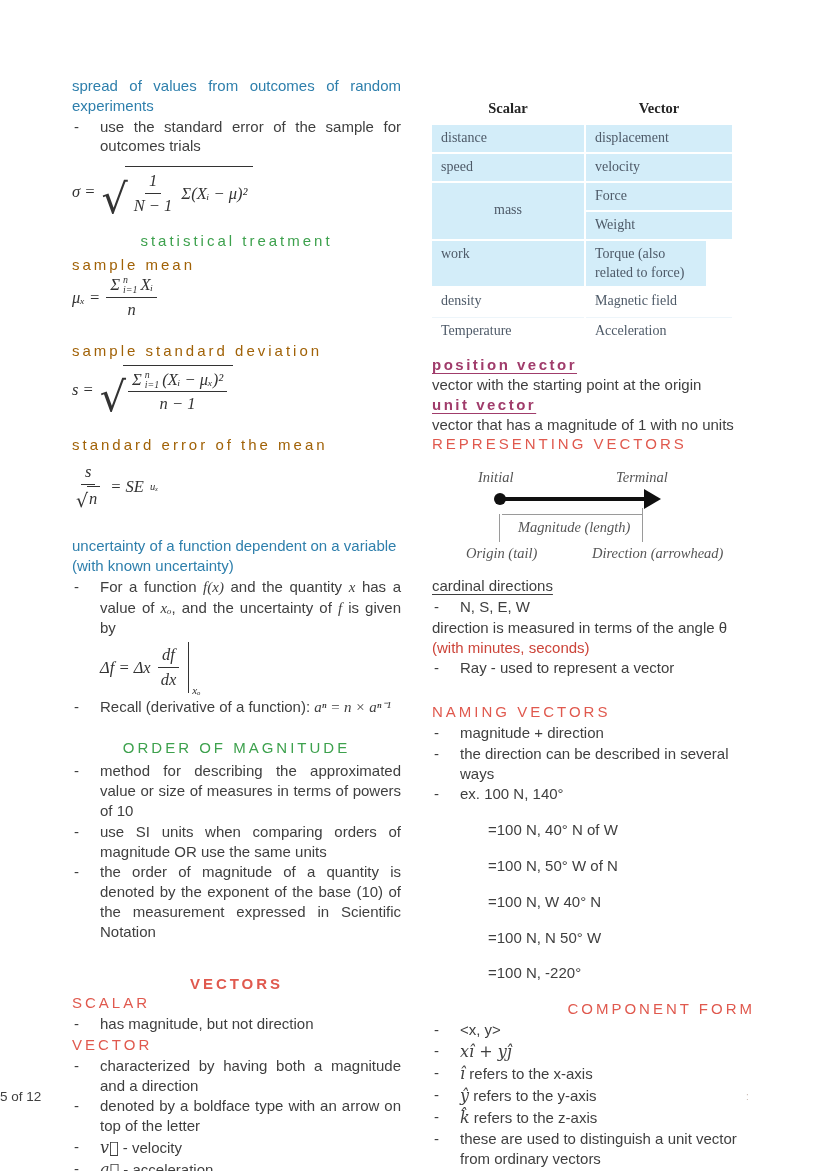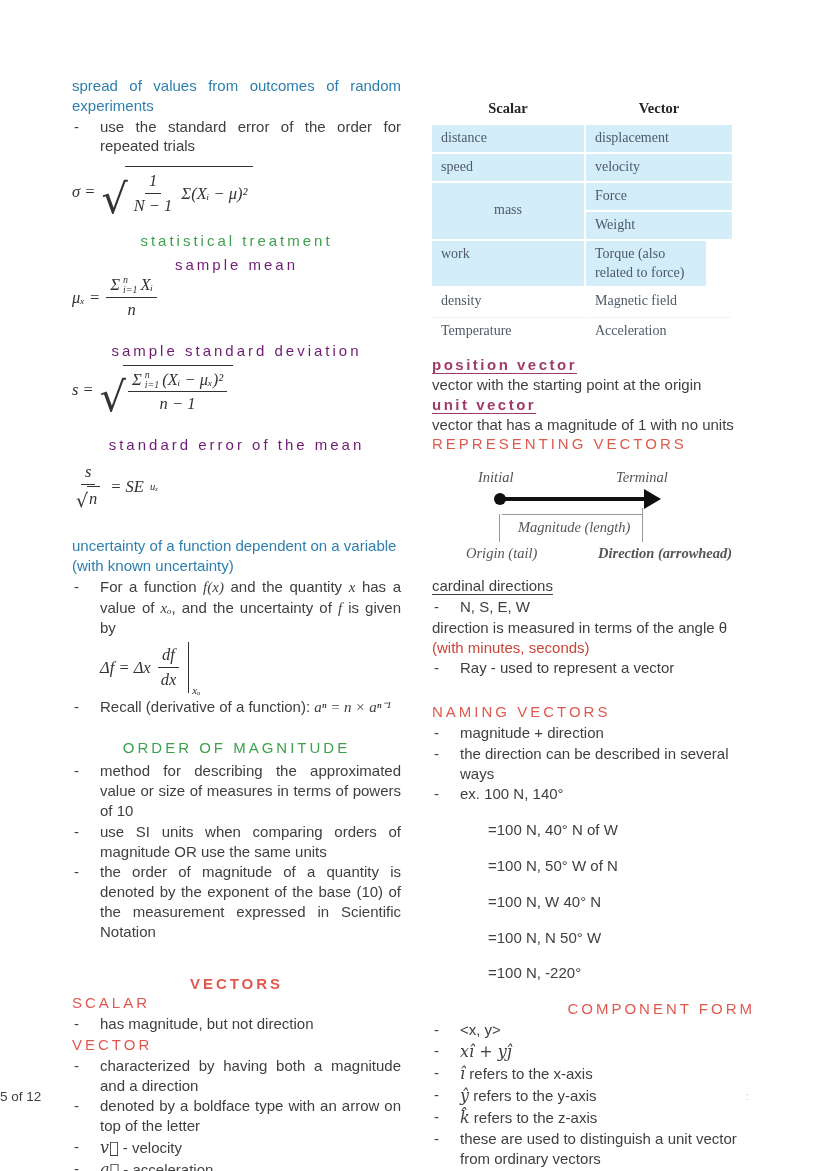--- a/index.html
+++ b/index.html
@@ -10,21 +10,21 @@
     font-size: 15px; line-height: 1.32; overflow: hidden;
   }
   .col-left  { position: absolute; left: 72px;  top: 76px; width: 329px; }
   .col-right { position: absolute; left: 432px; top: 96px; width: 323px; }
 
   .just { text-align: justify; }
   .blue { color: #2e7fac; }
   .red-inline { color: #cc4439; }
 
   .h-ls { letter-spacing: 3px; font-size: 15px; }
-  .h-blue  { color: #701a75; letter-spacing: 3px; text-align: center; }
+  .h-blue  { color: #a16207; letter-spacing: 3px; }
   .h-green { color: #3da14d; letter-spacing: 3px; text-align: center; }
   .h-red   { color: #e0594e; letter-spacing: 3px; }
   .h-red-center { text-align: center; font-weight: 700; }
   .h-red-right  { text-align: right; }
   .h-plum  { color: #a03c6b; letter-spacing: 2.5px; font-weight: 600;
              text-decoration: underline; text-underline-offset: 3px; }
   .h-dark-underline { text-decoration: underline; text-underline-offset: 3px; }
 
   .li { display: flex; margin: 1px 0; }
   .li .dash { flex: none; width: 28px; padding-left: 2px; }
@@ -85,21 +85,21 @@
   .d-mag-line { position: absolute; left: 70px; top: 46px; width: 140px;
                 height: 1px; background: #9a9a9a; }
   .d-vline-l { position: absolute; left: 67px; top: 46px; width: 1px;
                height: 28px; background: #9a9a9a; }
   .d-vline-r { position: absolute; left: 210px; top: 40px; width: 1px;
                height: 34px; background: #9a9a9a; }
   .d-initial   { position: absolute; left: 46px;  top: 0; }
   .d-terminal  { position: absolute; left: 184px; top: 0; }
   .d-magnitude { position: absolute; left: 86px;  top: 50px; }
   .d-origin    { position: absolute; left: 34px;  top: 76px; }
-  .d-direction { position: absolute; left: 166px; top: 76px; font-weight: bold; }
+  .d-direction { position: absolute; left: 160px; top: 76px; }
 
   .footer { position: absolute; left: 0; top: 1088px; width: 100%;
             text-align: left; font-size: 13.5px; color: #3f3f3f; }
   .footer-mark { position: absolute; left: 746px; top: 1090px; font-size: 10px;
                  color: #c9b8b2; }
 
   .mt4 { margin-top: 4px; } .mt6 { margin-top: 6px; } .mt10 { margin-top: 10px; }
   .mt14 { margin-top: 14px; } .mt16 { margin-top: 32px; } .mt20 { margin-top: 20px; }
   .mt24 { margin-top: 24px; }
   .fml-pad { margin: 10px 0 8px 0; }
@@ -108,21 +108,21 @@
 <body>
 
 <div class="page">
 
   <div class="col-left">
 
     <div class="blue just">spread of values from outcomes of random experiments</div>
 
     <div class="li">
       <span class="dash">-</span>
-      <span class="txt just">use the standard error of the order for repeated trials</span>
+      <span class="txt just">use the standard error of the sample for outcomes trials</span>
     </div>
 
     <div class="formula fml-pad mt14">
       <span>σ =</span>
       <span class="sqrt">
         <span class="rad">√</span>
         <span class="radicand">
           <span class="frac">
             <span class="num">1</span>
             <span class="den">N − 1</span>

